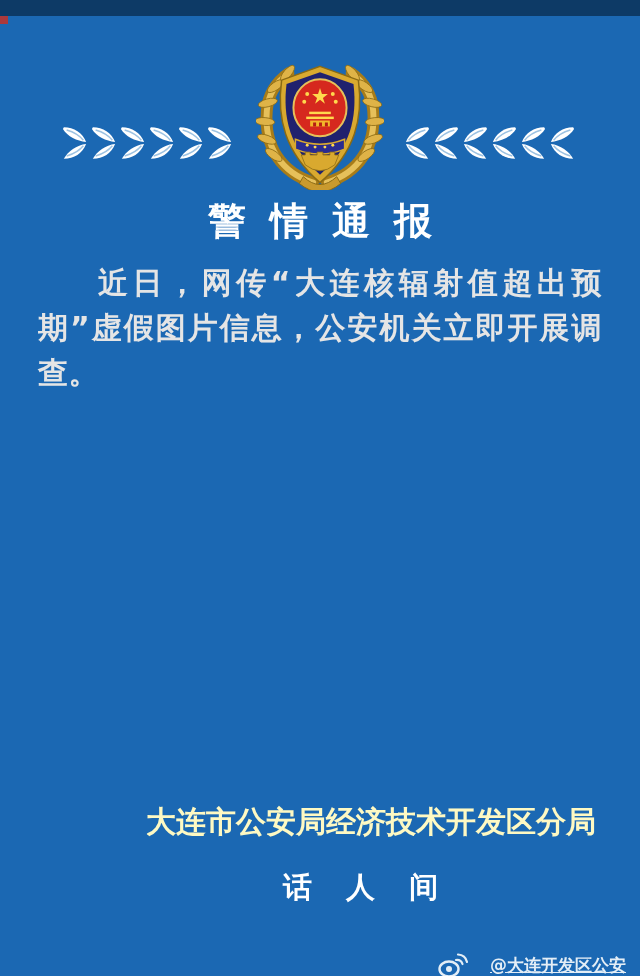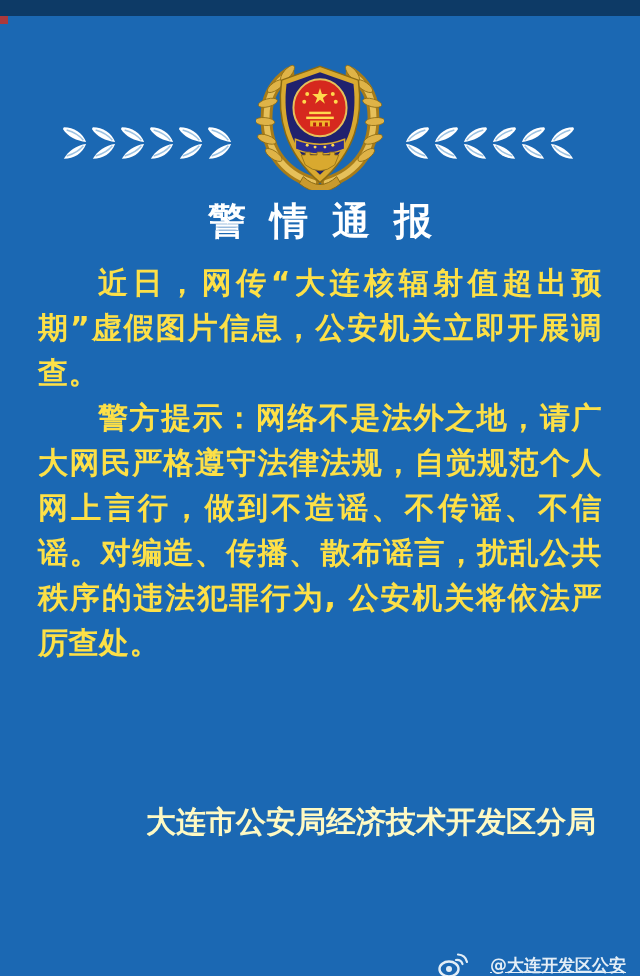--- a/index.html
+++ b/index.html
@@ -26,21 +26,21 @@
   .title{
     position:absolute;top:180px;left:0;width:100%;
     margin:0;text-align:center;
     font-size:38px;font-weight:700;color:#ffffff;
     letter-spacing:24px;text-indent:24px;
   }
   
   .body-text{
     position:absolute;top:244px;left:38px;right:38px;
     font-size:30px;font-weight:600;line-height:45px;
-    text-align:justify;color:#fde047;
+    text-align:justify;color:#e5e5e5;
     letter-spacing:0.5px;
   }
   .body-text p{margin:0;text-indent:2em;}
   
   .issuer{
     position:absolute;top:786px;right:44px;
     font-size:30px;font-weight:600;color:#fef9c3;
   }
   .date{
     position:absolute;top:832px;left:326px;
@@ -194,24 +194,24 @@
       <circle cx="78" cy="90" r="1.5" fill="#ffd94d"></circle>
 
       <path d="M46,100 L50,100 L50,97 L55,97 L55,100 L62,100 L62,97 L68,97 L68,100 L75,100 L75,97 L80,97 L80,100 L84,100 L80,110 Q65,122 50,110 Z" fill="#d9a92f" stroke="#8a6a14" stroke-width="0.8"></path>
     </svg>
   </div>
 
   <h1 class="title">警情通报</h1>
 
   <div class="body-text">
     <p>近日，网传“大连核辐射值超出预期”虚假图片信息，公安机关立即开展调查。</p>
-    <p>警方提示：网络不是法外之地，请广大网民严格遵守法律法规，自觉规范个人网上言行，做到不造谣、不传谣、不信谣。对编造、传播、散布谣言，扰乱公共秩序的违法犯罪行为, 公安机关将依法严厉查处。</p>
   </div>
 
   <div class="issuer">大连市公安局经济技术开发区分局</div>
+  <div class="watermark">话 人 间</div>
 
   <div class="weibo">
     <span class="weibo-icon">
       <svg viewBox="0 0 30 26" width="30" height="26">
         <ellipse cx="11" cy="17" rx="9.5" ry="7.5" fill="none" stroke="#e4eef6" stroke-width="2.4"></ellipse>
         <circle cx="11" cy="17" r="3" fill="#e4eef6"></circle>
         <path d="M18,8 Q23,7.5 24.5,12" fill="none" stroke="#e4eef6" stroke-width="2.2" stroke-linecap="round"></path>
         <path d="M20,2.5 Q27.5,3 29,10" fill="none" stroke="#e4eef6" stroke-width="2.2" stroke-linecap="round"></path>
       </svg>
     </span>

